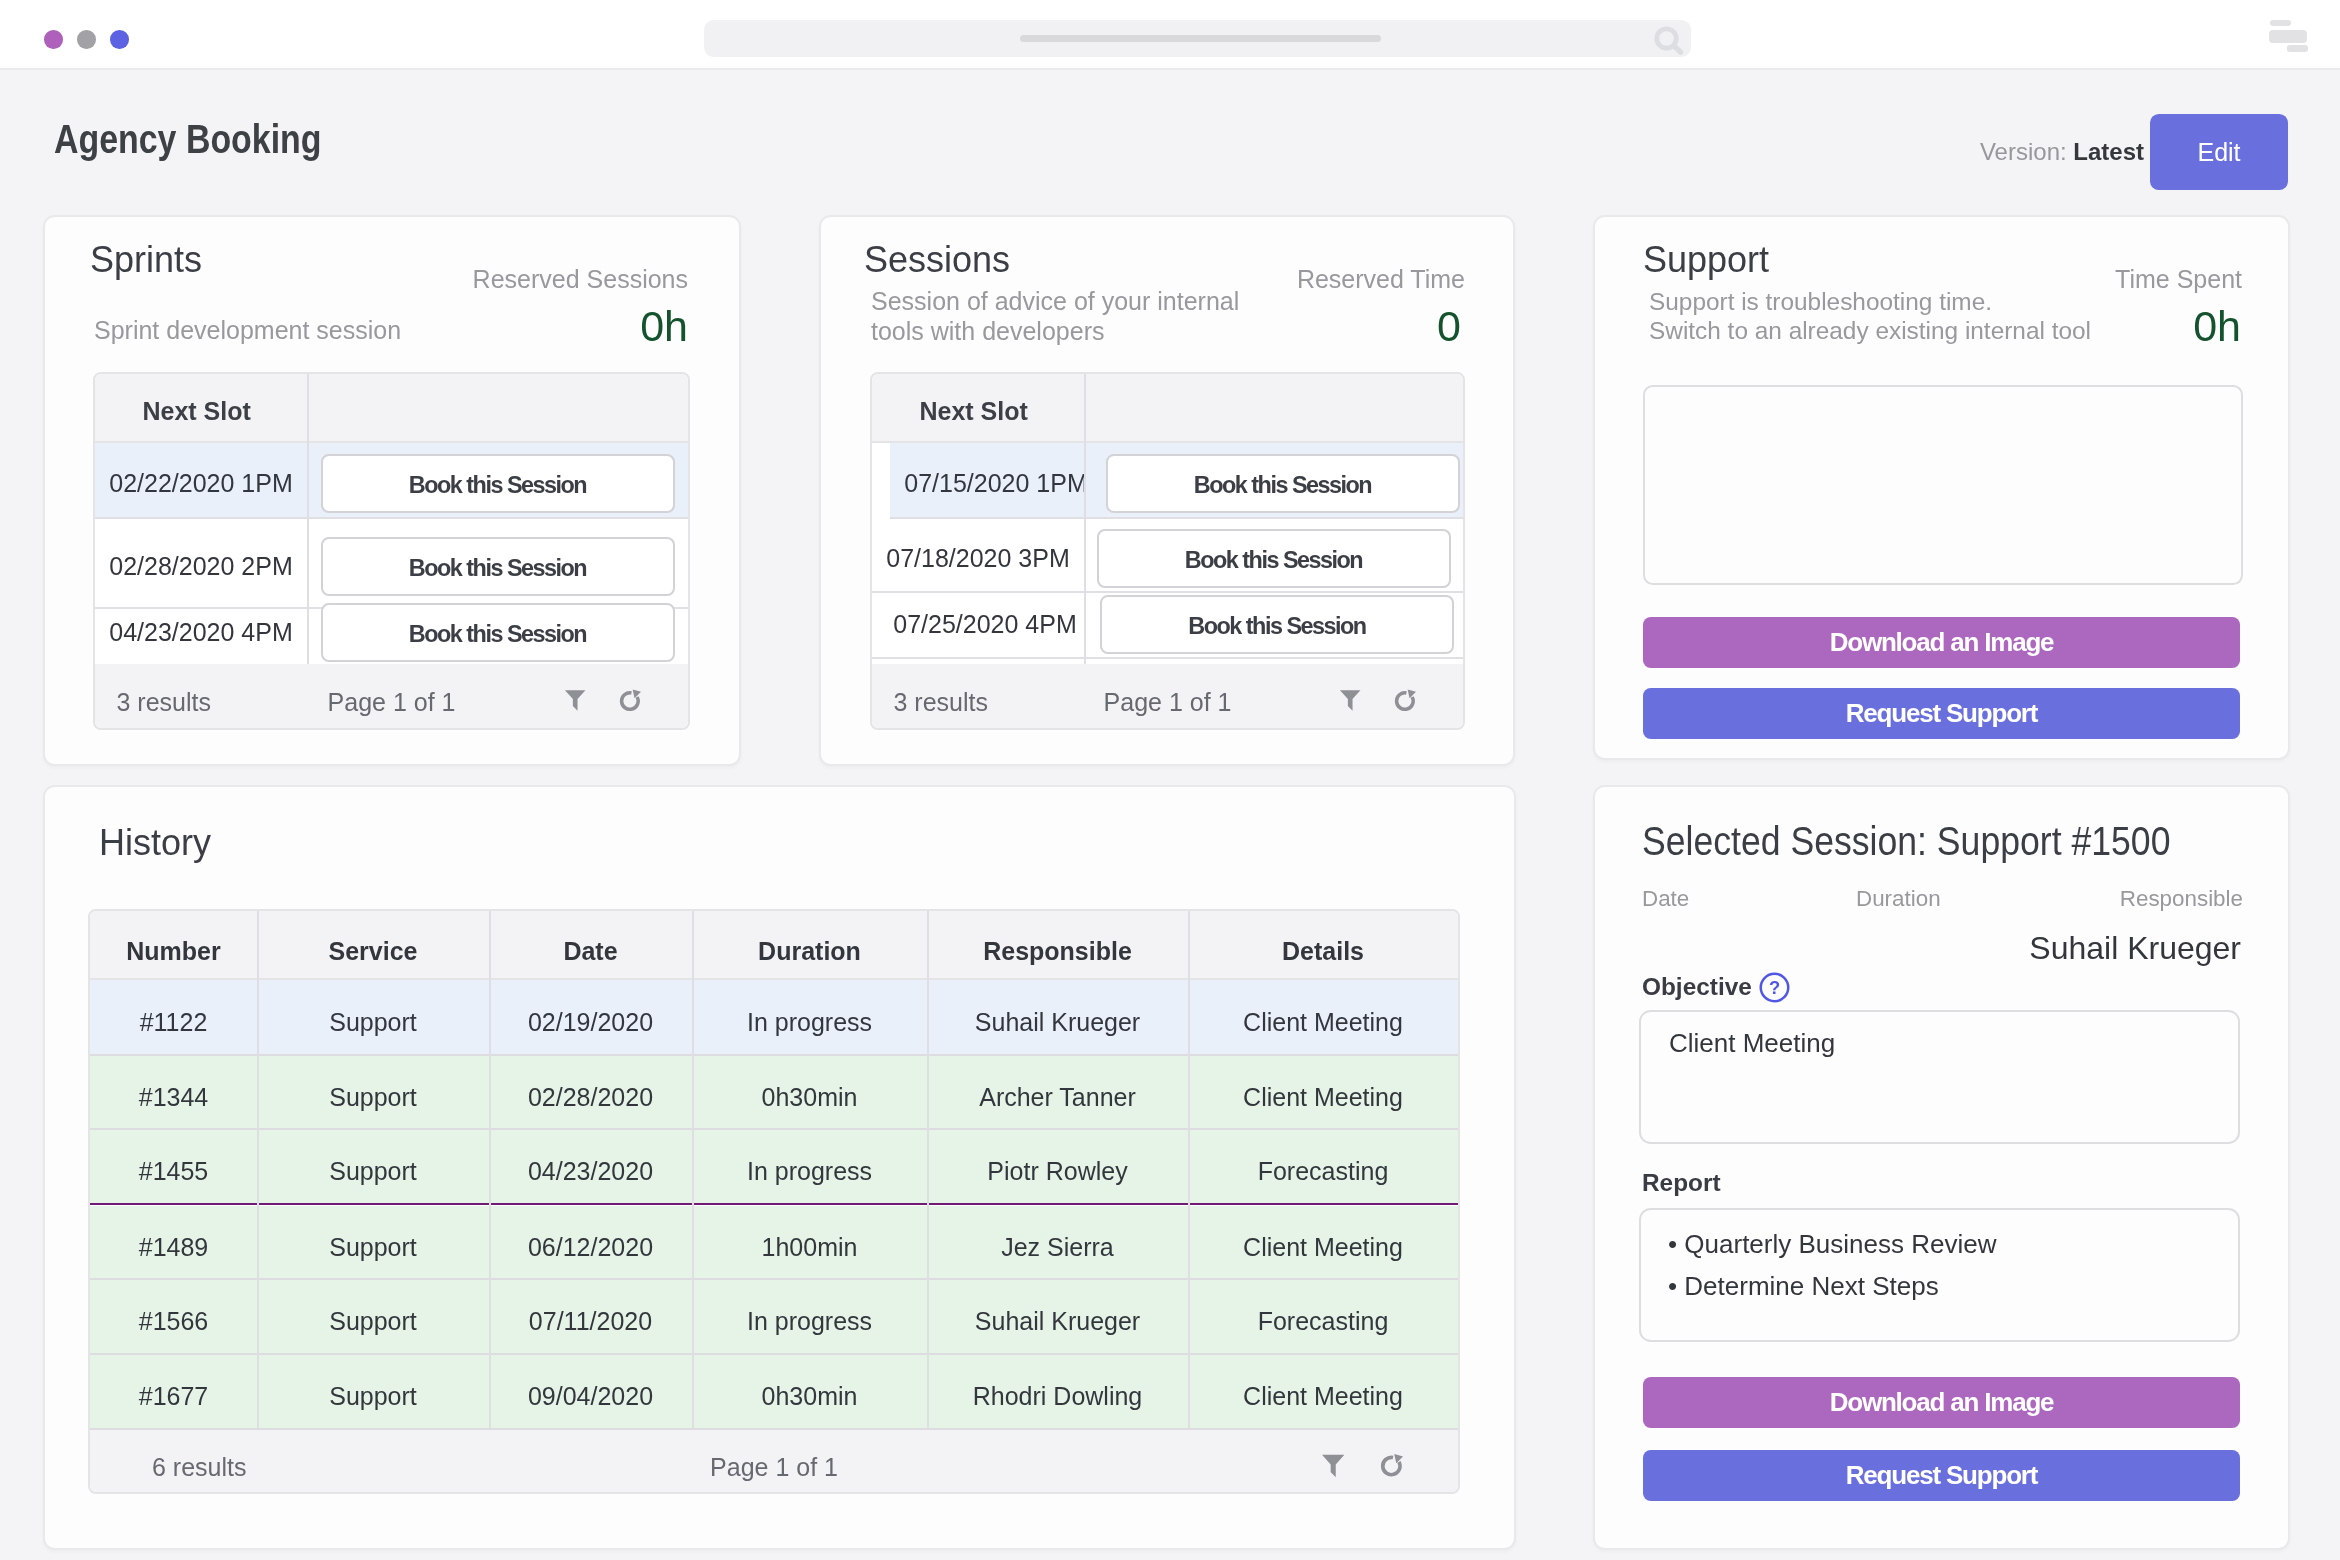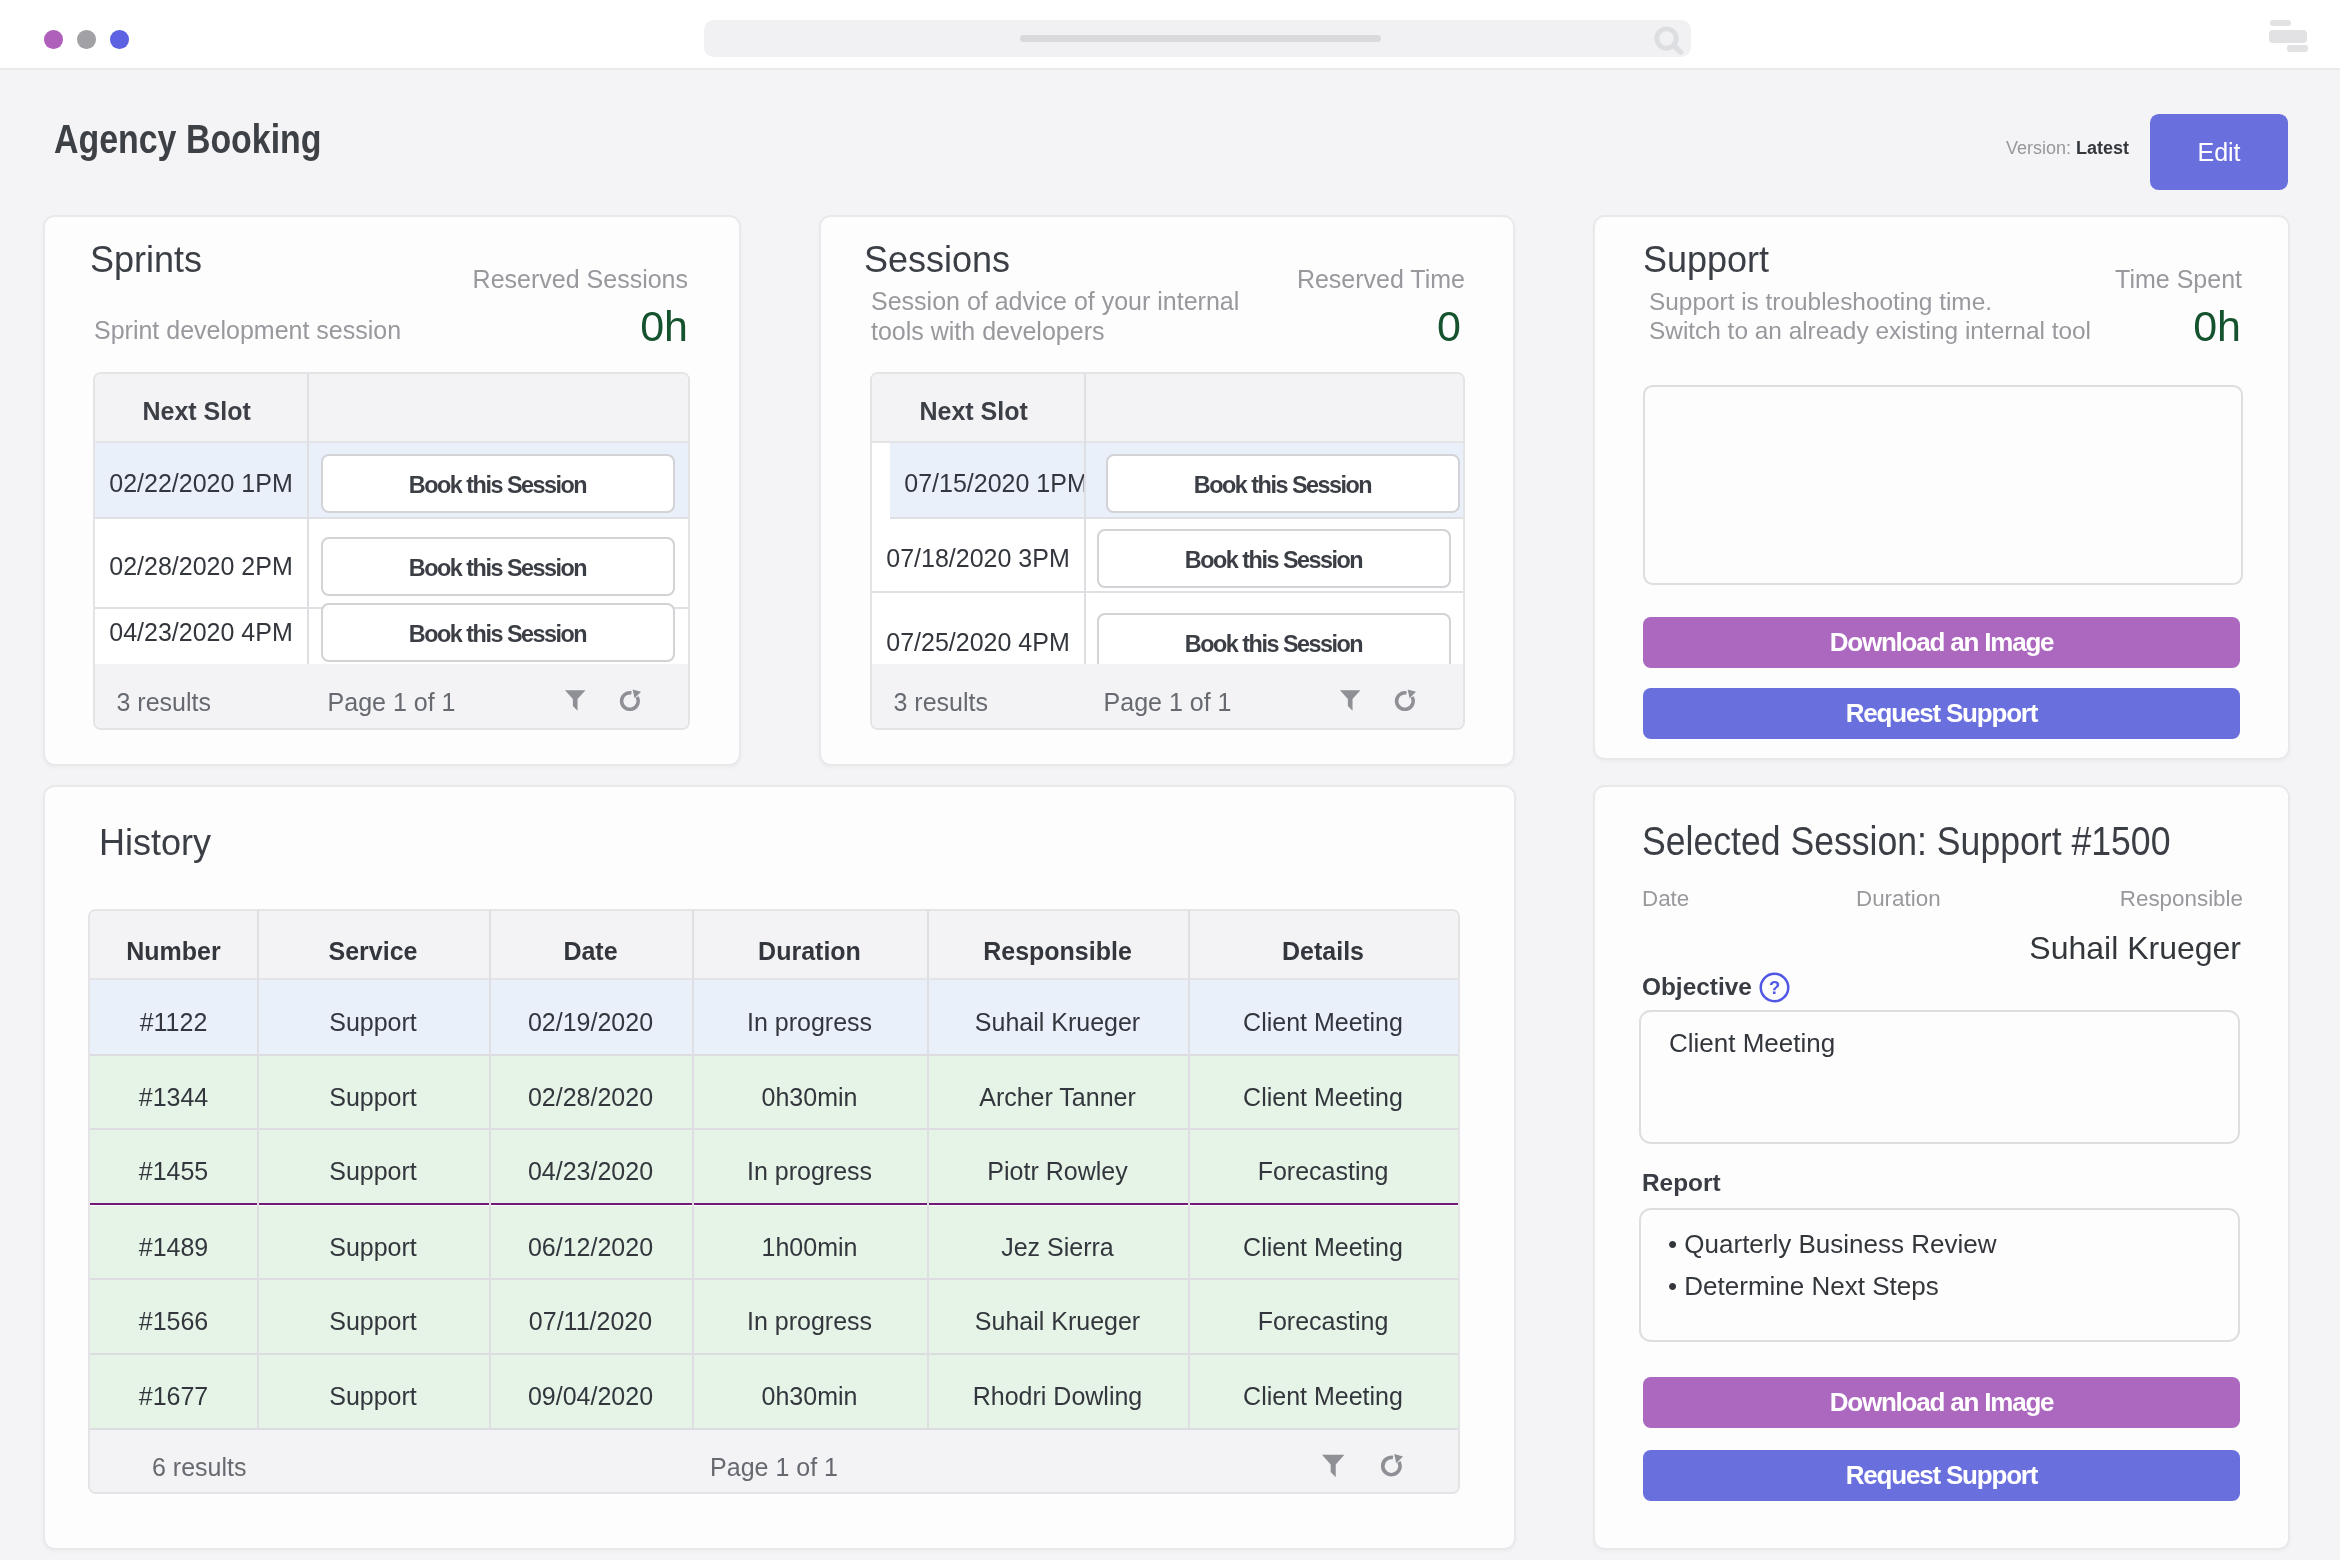--- a/index.html
+++ b/index.html
@@ -9,21 +9,21 @@
 
 
 #topbar { position:absolute; left:0; top:0; width:2341px; height:70px; background:#ffffff; border-bottom:2px solid #eaeaec; }
 .dot { position:absolute; top:30px; width:18.5px; height:18.5px; border-radius:50%; }
 #search { position:absolute; left:704px; top:19.5px; width:987px; height:37px; background:#f1f1f3; border-radius:9.8px; }
 #searchline { position:absolute; left:1020px; top:35px; width:361px; height:6.8px; background:#d9d9db; border-radius:3.9px; }
 .bars { position:absolute; background:#e2e2e4; }
 
 
 #h1 { position:absolute; left:54px; top:116px; font-size:41px; font-weight:700; color:#3d4146; transform:scaleX(0.827); transform-origin:0 0; white-space:nowrap; }
-#version { position:absolute; top:138px; right:212px; font-size:18px; color:#97979c; white-space:nowrap;text-align:right; }
+#version { position:absolute; top:138px; right:197px; font-size:24px; color:#97979c; white-space:nowrap;text-align:right; }
 #version b { color:#34383d; font-weight:700; }
 #editbtn { position:absolute; left:2150px; top:114px; width:138px; height:76px; background:#6a6fde; border-radius:8.8px; color:#fff; font-size:25px; font-weight:400; text-align:center; line-height:76px; }
 
 
 .card { position:absolute; background:#fdfdfe; border:2px solid #e9e9ec; border-radius:11.7px; box-shadow:0 2px 3.9px rgba(0,0,0,0.03); }
 .ctitle { position:absolute; font-size:36px; font-weight:400; color:#3b3f45; white-space:nowrap; }
 .gray { color:#98989d; }
 .bignum { position:absolute; font-size:43px; font-weight:400; color:#14532d; }
 
 
@@ -140,21 +140,21 @@
       <div class="cell-btn">
           <div class="bookbtn">Book this Session</div>
         </div>
     </div>
     <div class="trow hline" style="top:145px; height:74px;">
       <div class="cell-date">07/18/2020 3PM</div>
       <div class="cell-btn">
           <div class="bookbtn">Book this Session</div>
         </div>
     </div>
-    <div class="trow hline" style="top:229px; height:74px;">
+    <div class="trow hline" style="top:211px; height:74px;padding-left:7px;">
       <div class="cell-date">07/25/2020 4PM</div>
       <div class="cell-btn">
           <div class="bookbtn">Book this Session</div>
         </div>
     </div>
     <div class="vline" style="height:294px;"></div>
     <div class="tfoot" style="height:64px;">
       <div class="fres">3 results</div>
       <div class="fpage">Page 1 of 1</div>
       <div class="ficons">

